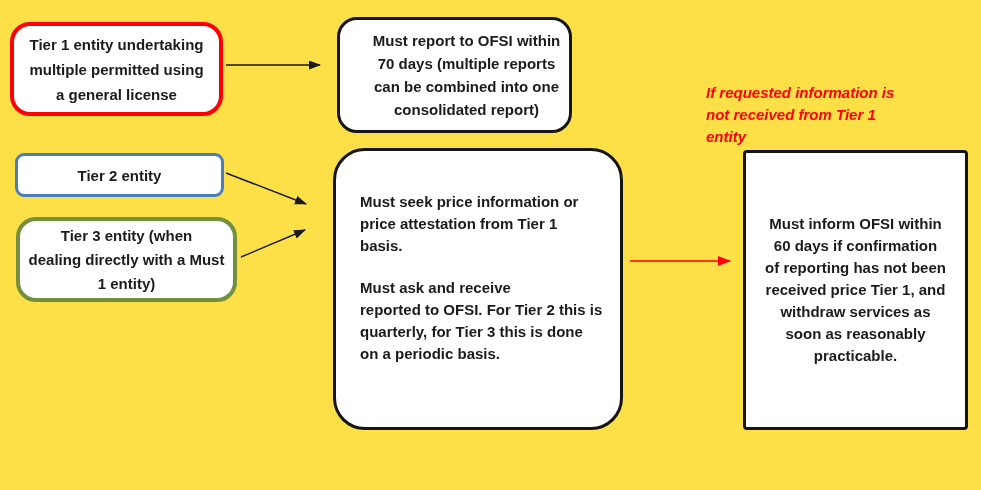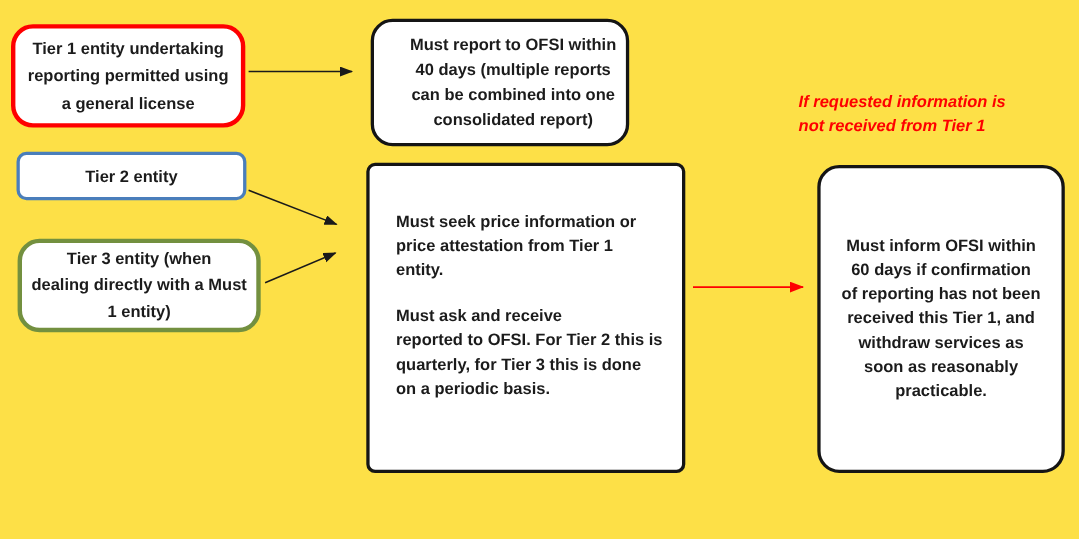--- a/index.html
+++ b/index.html
@@ -40,57 +40,56 @@
     border: 4px solid #fe0000;
     border-radius: 20px;
     line-height: 25px;
   }
   .box-report {
     left: 337px; top: 17px; width: 235px; height: 116px;
     border: 3px solid #151515;
     border-radius: 20px;
   }
   .box-tier2 {
-    left: 15px; top: 138px; width: 209px; height: 44px;
+    left: 15px; top: 153px; width: 209px; height: 44px;
     border: 3px solid #4a7ebb;
     border-radius: 9px;
   }
   .box-tier3 {
     left: 16px; top: 217px; width: 221px; height: 85px;
     border: 4px solid #73903f;
     border-radius: 20px;
     line-height: 24px;
   }
   .box-obligations {
     left: 333px; top: 148px; width: 290px; height: 282px;
     border: 3px solid #151515;
-    border-radius: 8px;
+    border-radius: 32px;
     justify-content: flex-start;
     align-items: flex-start;
     text-align: left;
     padding: 40px 14px 0 24px;
     line-height: 22px;
   }
   .box-obligations .para2 { margin-top: 20px; }
   .box-inform {
     left: 743px; top: 150px; width: 225px; height: 280px;
     border: 3px solid #151515;
-    border-radius: 20px;
+    border-radius: 4px;
     line-height: 22px;
   }
   .annotation {
     position: absolute;
     left: 706px; top: 82px; width: 210px;
     font-weight: bold;
     font-style: italic;
     font-size: 15px;
     line-height: 22px;
     color: #fe0000;
     text-align: left;
-    margin-left: 20px;
   }
 </style>
 </head>
 <body>
 
 <div class="canvas">
 
   <svg class="connectors">
     <defs>
       <marker id="head-black" markerUnits="userSpaceOnUse" markerWidth="14" markerHeight="10" refX="11" refY="4.5" orient="auto">
@@ -101,63 +100,64 @@
       </marker>
     </defs>
     <line x1="226" y1="65" x2="320" y2="65" stroke-width="1.4" marker-end="url(#head-black)" style="stroke: rgb(26, 26, 26);"></line>
     <line x1="226" y1="173" x2="306" y2="204" stroke-width="1.4" marker-end="url(#head-black)" style="stroke: rgb(26, 26, 26);"></line>
     <line x1="241" y1="257" x2="305" y2="230" stroke-width="1.4" marker-end="url(#head-black)" style="stroke: rgb(26, 26, 26);"></line>
     <line x1="630" y1="261" x2="730" y2="261" stroke-width="1.6" marker-end="url(#head-red)" style="stroke: rgb(254, 0, 0);"></line>
   </svg>
 
   <div class="box box-tier1" style="border-color: rgb(254, 0, 0); color: rgb(27, 27, 27);">
     <div>Tier 1 entity undertaking</div>
-    <div>reporting permitted using</div>
+    <div>multiple permitted using</div>
     <div>a general license</div>
   </div>
 
   <div class="box box-report" style="border-color: rgb(21, 21, 21); color: rgb(27, 27, 27); padding-left: 24px;">
     <div>Must report to OFSI within</div>
-    <div>40 days (multiple reports</div>
+    <div>70 days (multiple reports</div>
     <div>can be combined into one</div>
     <div>consolidated report)</div>
   </div>
 
   <div class="box box-tier2" style="border-color: rgb(74, 126, 187); color: rgb(27, 27, 27);">
     <div>Tier 2 entity</div>
   </div>
 
   <div class="box box-tier3" style="border-color: rgb(115, 144, 63); color: rgb(27, 27, 27);">
     <div>Tier 3 entity (when</div>
     <div>dealing directly with a Must</div>
     <div>1 entity)</div>
   </div>
 
   <div class="box box-obligations" style="border-color: rgb(21, 21, 21); color: rgb(27, 27, 27);">
     <div class="para1">
       <div>Must seek price information or</div>
       <div>price attestation from Tier 1</div>
-      <div>entity.</div>
+      <div>basis.</div>
     </div>
     <div class="para2">
       <div>Must ask and receive</div>
       <div>reported to OFSI. For Tier 2 this is</div>
       <div>quarterly, for Tier 3 this is done</div>
       <div>on a periodic basis.</div>
     </div>
   </div>
 
   <div class="box box-inform" style="border-color: rgb(21, 21, 21); color: rgb(27, 27, 27);">
     <div>Must inform OFSI within</div>
     <div>60 days if confirmation</div>
     <div>of reporting has not been</div>
-    <div>received this Tier 1, and</div>
+    <div>received price Tier 1, and</div>
     <div>withdraw services as</div>
     <div>soon as reasonably</div>
     <div>practicable.</div>
   </div>
 
   <div class="annotation" style="color: rgb(254, 0, 0);">
     <div>If requested information is</div>
     <div>not received from Tier 1</div>
+    <div>entity</div>
   </div>
 
 </div>
 
 </body></html>

